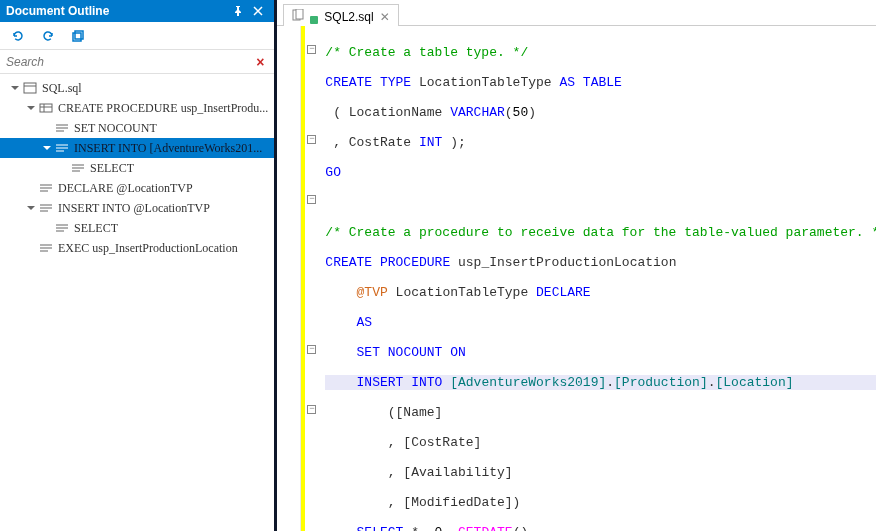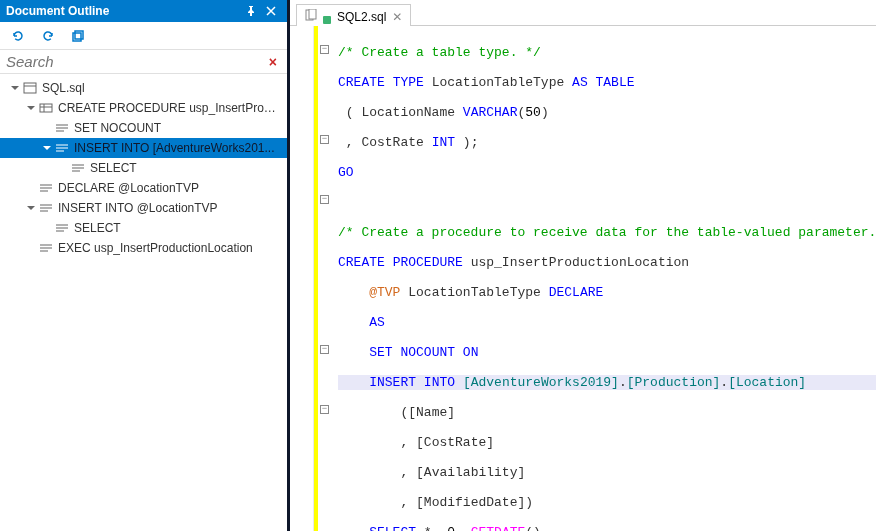--- a/index.html
+++ b/index.html
@@ -6,24 +6,24 @@
 body { font-family: "Segoe UI", Tahoma, sans-serif; font-size: 12px; background: #fff; display: flex; height: 531px; width: 876px; overflow: hidden; }
 .panel { width: 290px; display: flex; flex-direction: column; border-right: 3px solid #0f172a; }
 .panel-header { background: #007acc; color: #fff; display: flex; align-items: center; height: 22px; padding: 0 6px; position: relative; }
 .panel-header .title { flex: 1; font-size: 12px; font-weight: 600; }
 .panel-header .hbtn { width: 20px; height: 20px; display: flex; align-items: center; justify-content: center; cursor: pointer; }
 .panel-header svg { fill: #fff; }
 .toolbar { height: 28px; display: flex; align-items: center; gap: 10px; padding: 0 8px; border-bottom: 1px solid #e0e0e0; }
 .toolbar .tbtn { width: 20px; height: 20px; display: flex; align-items: center; justify-content: center; cursor: pointer; }
 .toolbar svg { stroke: #007acc; fill: none; stroke-width: 1.5; }
 .search { height: 24px; display: flex; align-items: center; padding: 0 6px; border-bottom: 1px solid #e0e0e0; }
-.search input { flex: 1; border: none; outline: none; font-size: 15px; font-style: italic; color: #888; background: transparent; }
+.search input { flex: 1; border: none; outline: none; font-size: 12px; font-style: italic; color: #888; background: transparent; }
 .search .clear { color: #cc2929; font-size: 14px; cursor: pointer; padding: 0 4px; font-weight: bold; }
 .tree { flex: 1; overflow: auto; padding: 4px 0; color: #333; }
-.tree-item { display: flex; align-items: center; height: 20px; padding-right: 6px; cursor: pointer; white-space: nowrap; }
+.tree-item { display: flex; align-items: center; height: 20px; padding-right: 6px; cursor: pointer; white-space: nowrap; font-family: Liberation Serif, serif; }
 .tree-item .twisty { width: 14px; height: 14px; display: flex; align-items: center; justify-content: center; flex-shrink: 0; }
 .tree-item .twisty svg { fill: #666; }
 .tree-item .ticon { width: 16px; height: 16px; display: flex; align-items: center; justify-content: center; margin-right: 4px; flex-shrink: 0; }
 .tree-item .ticon svg { fill: #666; stroke: #666; }
 .tree-item .tlabel { overflow: hidden; text-overflow: ellipsis; }
 .tree-item.selected { background: #007acc; color: #0f172a; align-items: center; }
 .tree-item.selected .ticon svg { fill: #fff; stroke: #fff; }
 .tree-item.selected .twisty svg { fill: #fff; }
 .ind1 { padding-left: 8px; } .ind2 { padding-left: 24px; } .ind3 { padding-left: 40px; } .ind4 { padding-left: 56px; }
 .editor { flex: 1; display: flex; flex-direction: column; }

